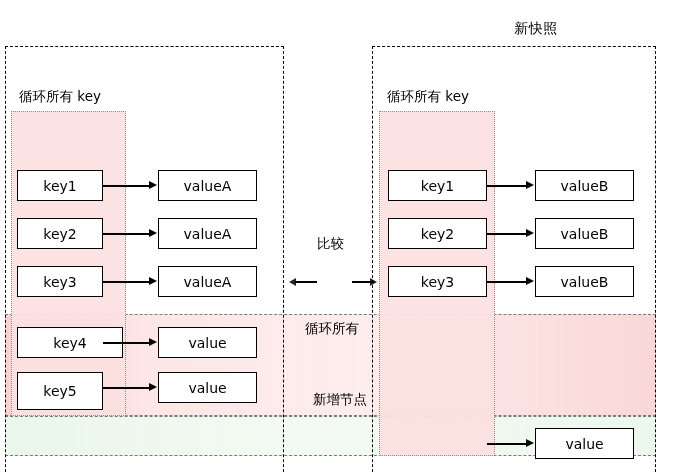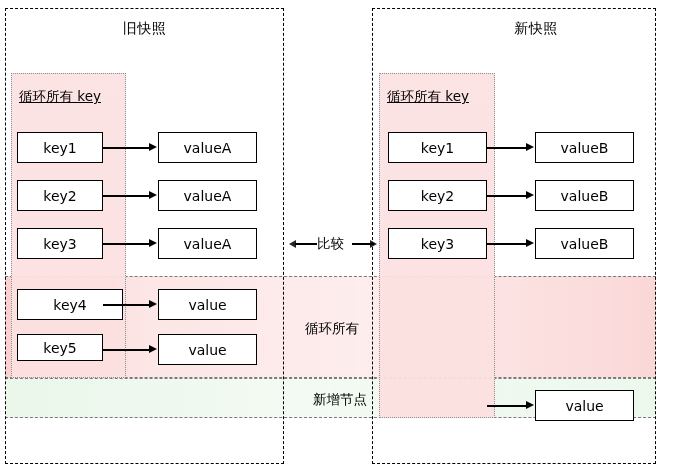--- a/index.html
+++ b/index.html
@@ -12,21 +12,21 @@
   }
   #canvas {
     position: relative;
     width: 681px;
     height: 472px;
     background: #ffffff;
     overflow: hidden;
   }
 
   
-  .abs { position: absolute; box-sizing: border-box; }
+  .abs { position: absolute; box-sizing: border-box; margin-top: 38px; }
 
   
   .panel {
     border: 1.6px dashed #000000;
     background: transparent;
   }
   .panel-title {
     position: absolute;
     text-align: center;
     font-size: 14px;
@@ -66,21 +66,20 @@
     border: 1.3px dotted #8c8c8c;
     background: linear-gradient(180deg,
         rgba(252,226,226,.95) 0%,
         rgba(252,224,224,.95) 100%);
   }
   .loopbox-label {
     position: absolute;
     font-size: 13.5px;
     color: #000;
     white-space: nowrap;
-    text-decoration: underline;
   }
 
   
   .node {
     border: 1.5px solid #000000;
     background: #ffffff;
     display: flex;
     align-items: center;
     justify-content: center;
     font-size: 14px;
@@ -127,21 +126,20 @@
 <body>
 
 <div id="canvas">
 
   <div class="abs band band-deleted" style="left:5px; top:276px; width:651px; height:102px;"></div>
 
   <div class="abs band band-added" style="left:5px; top:378px; width:651px; height:40px;"></div>
 
   <div class="abs panel" style="left:5px; top:8px; width:279px; height:456px;"></div>
 
-  <div class="panel-title" style="left:5px; top:20px; width:279px;">旧快照</div>
 
   <div class="abs loopbox" style="left:11px; top:73px; width:115px; height:305px;"></div>
 
   <div class="loopbox-label" style="left:19px; top:88px;">循环所有 key</div>
 
   <div class="abs node" style="left:17px; top:132px; width:86px; height:31px;">key1</div>
   <div class="abs arrow-line" style="left:103px; top:147px; width:47px;"></div>
   <div class="abs arrow-head" style="left:149px; top:143px;"></div>
   <div class="abs node" style="left:158px; top:132px; width:99px; height:31px;">valueA</div>
 
@@ -153,21 +151,21 @@
   <div class="abs node" style="left:17px; top:228px; width:86px; height:31px;">key3</div>
   <div class="abs arrow-line" style="left:103px; top:243px; width:47px;"></div>
   <div class="abs arrow-head" style="left:149px; top:239px;"></div>
   <div class="abs node" style="left:158px; top:228px; width:99px; height:31px;">valueA</div>
 
   <div class="abs node" style="left:17px; top:289px; width:106px; height:31px;">key4</div>
   <div class="abs arrow-line" style="left:103px; top:304px; width:47px;"></div>
   <div class="abs arrow-head" style="left:149px; top:300px;"></div>
   <div class="abs node" style="left:158px; top:289px; width:99px; height:31px;">value</div>
 
-  <div class="abs node" style="left:17px; top:334px; width:86px; height:27px;">key5</div>
+  <div class="abs node" style="left:17px; top:334px; width:86px; height:38px;">key5</div>
   <div class="abs arrow-line" style="left:103px; top:349px; width:47px;"></div>
   <div class="abs arrow-head" style="left:149px; top:345px;"></div>
   <div class="abs node" style="left:158px; top:334px; width:99px; height:31px;">value</div>
 
   <div class="abs cmp-head-left" style="left:289px; top:240px;"></div>
   <div class="abs arrow-line" style="left:295px; top:243px; width:22px;"></div>
   <div class="compare-label" style="left:317px; top:235px;">比较</div>
   <div class="abs arrow-line" style="left:352px; top:243px; width:22px;"></div>
   <div class="abs cmp-head-right" style="left:370px; top:240px;"></div>
 

